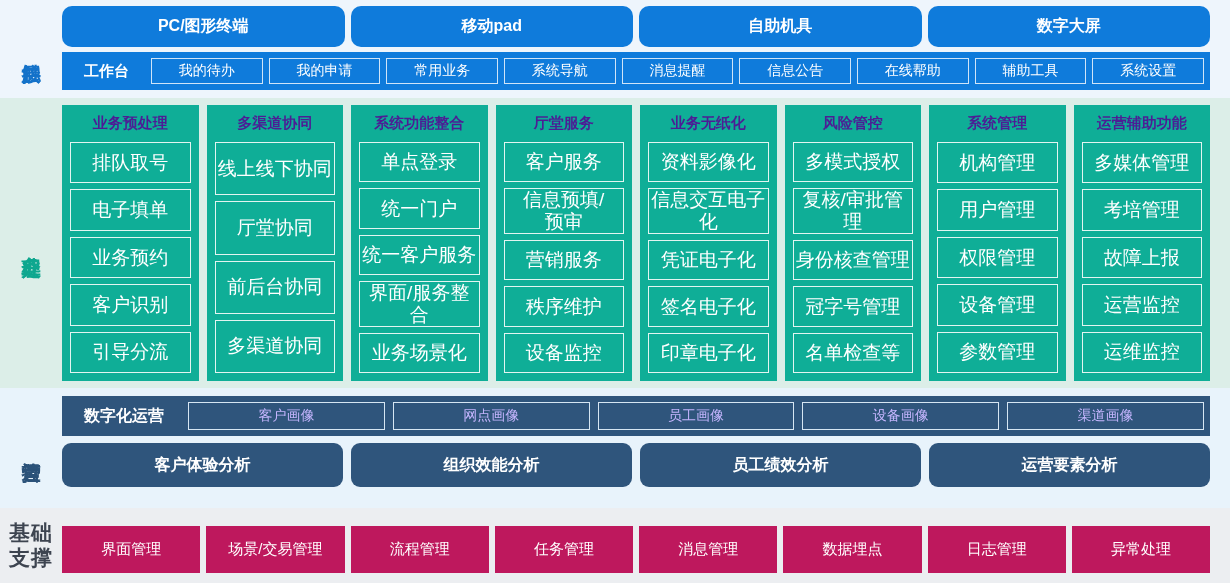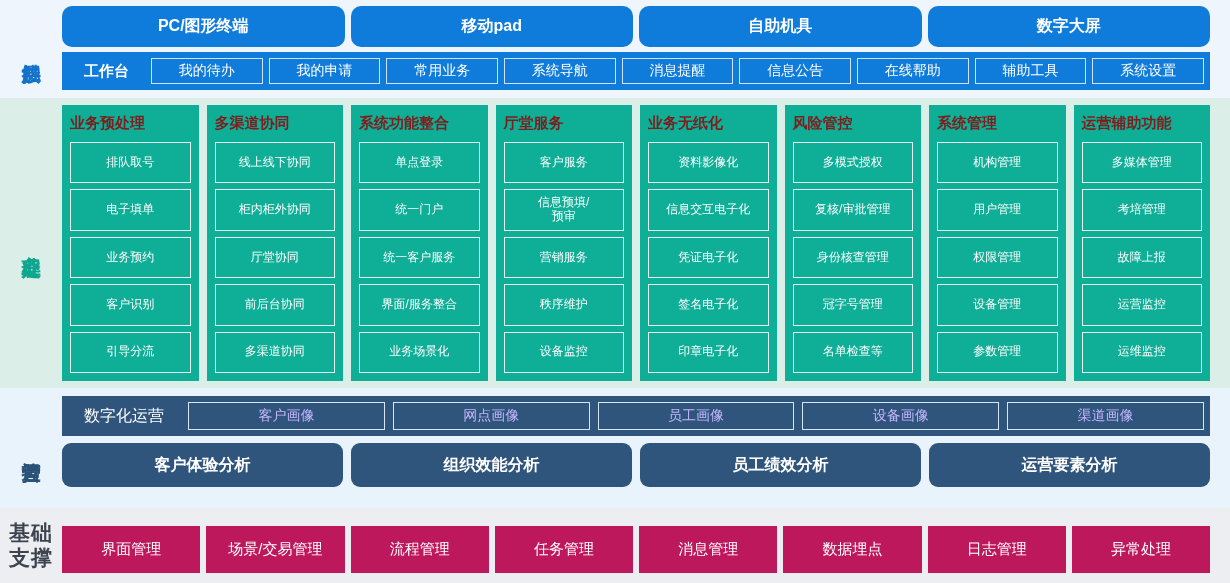--- a/index.html
+++ b/index.html
@@ -70,43 +70,43 @@
   .business .band-label { color: #0fa78f; background: #dceee8; }
   .business .band-body { padding: 7px 20px 7px 0; }
   .col-row { display: flex; gap: 8px; height: 100%; }
   .bcol {
     flex: 1 1 0;
     background: #0fae97;
     padding: 7px 8px 8px 8px;
     display: flex; flex-direction: column; gap: 6px;
   }
   .bcol-title {
-    color: #7f1d1d; font-size: 15px; font-weight: bold;
-    padding: 2px 0 3px 0;
+    color: #4c1d95; font-size: 15px; font-weight: bold;
+    text-align: center; padding: 2px 0 3px 0;
     white-space: nowrap;
   }
   .bcell {
     flex: 1 1 0;
     border: 1px solid #e2f5f1;
-    color: #ffffff; font-size: 12px;
+    color: #ffffff; font-size: 19px;
     display: flex; align-items: center; justify-content: center;
     text-align: center; line-height: 1.15;
     white-space: pre-line;
   }
 
   
   .ops { background: #e8f3fb; height: 120px; }
   .ops .band-label { color: #2b5279; background: #e8f3fb; }
   .ops .band-body { padding: 8px 20px 9px 0; gap: 7px; }
   .ops-row1 {
     height: 40px; background: #2f557c;
     display: flex; align-items: center; padding: 0 6px; gap: 8px;
   }
   .ops-title {
-    color: #ffffff; font-size: 16px; font-weight: normal;
+    color: #ffffff; font-size: 16px; font-weight: bold;
     padding: 0 16px; flex: 0 0 auto; white-space: nowrap;
   }
   .ops-item {
     flex: 1 1 0; height: 28px;
     border: 1px solid #d6e6f3;
     color: #c4b5fd; font-size: 14px;
     display: flex; align-items: center; justify-content: center;
   }
   .ops-row2 { height: 44px; display: flex; gap: 8px; border-radius: 6px; }
   .ops-big {
@@ -169,21 +169,20 @@
           <div class="bcell">排队取号</div>
           <div class="bcell">电子填单</div>
           <div class="bcell">业务预约</div>
           <div class="bcell">客户识别</div>
           <div class="bcell">引导分流</div>
         </div>
 
         <div class="bcol">
           <div class="bcol-title">多渠道协同</div>
           <div class="bcell">线上线下协同</div>
-          <div class="bcell">柜内柜外协同</div>
           <div class="bcell">厅堂协同</div>
           <div class="bcell">前后台协同</div>
           <div class="bcell">多渠道协同</div>
         </div>
 
         <div class="bcol">
           <div class="bcol-title">系统功能整合</div>
           <div class="bcell">单点登录</div>
           <div class="bcell">统一门户</div>
           <div class="bcell">统一客户服务</div>

